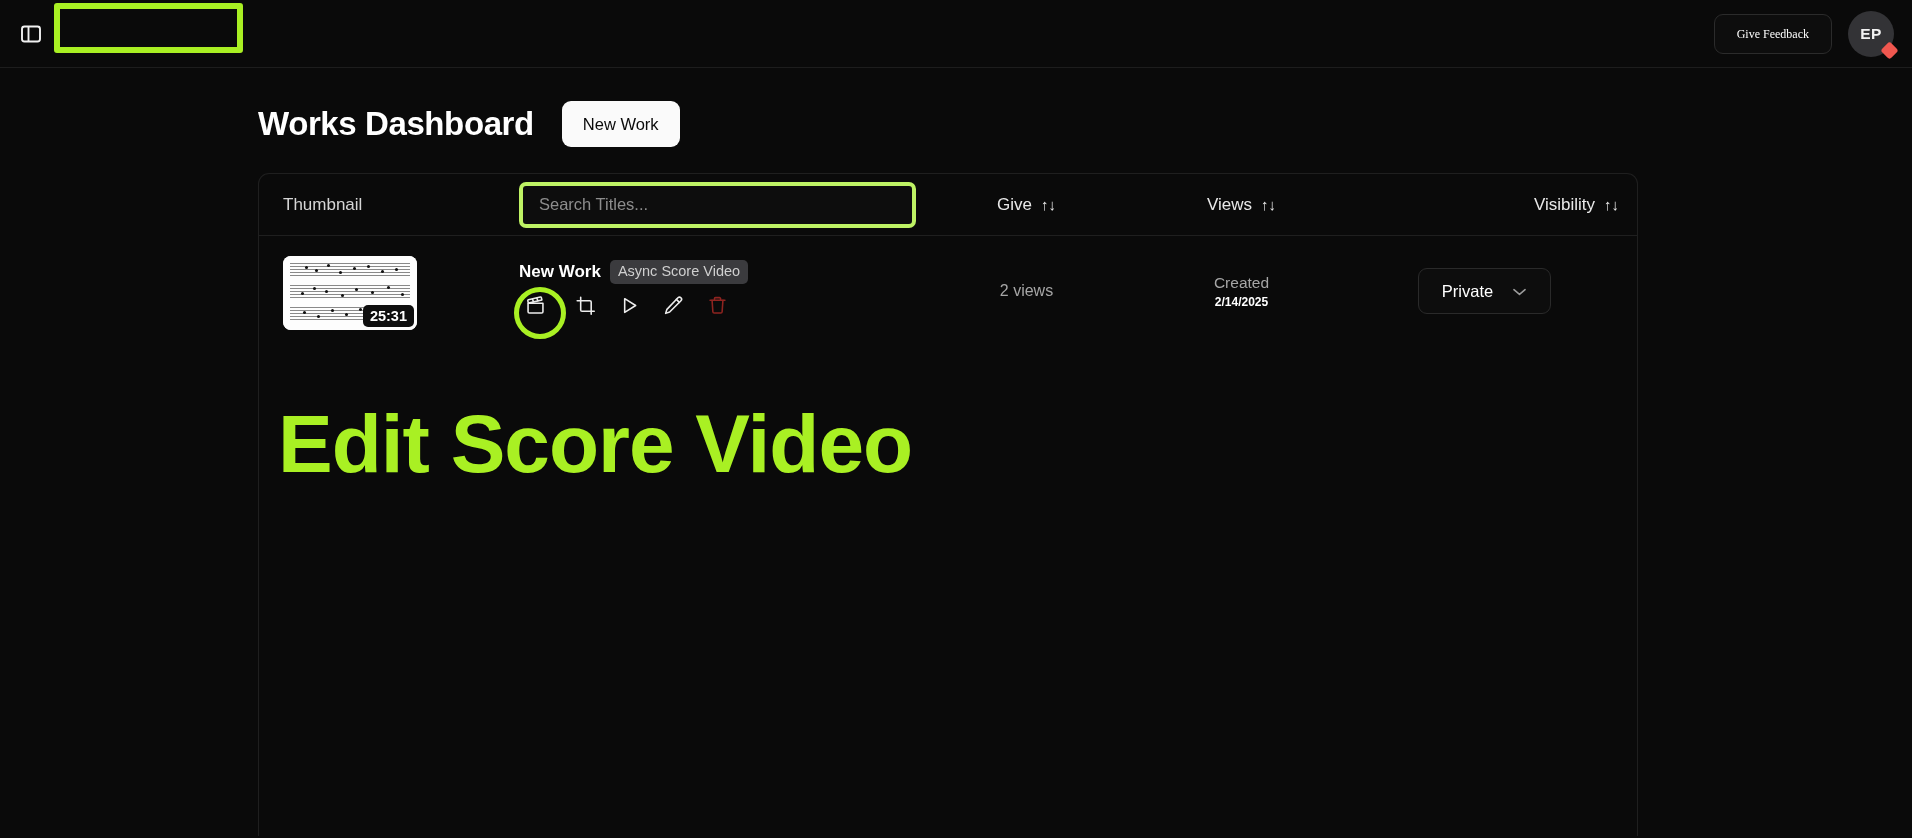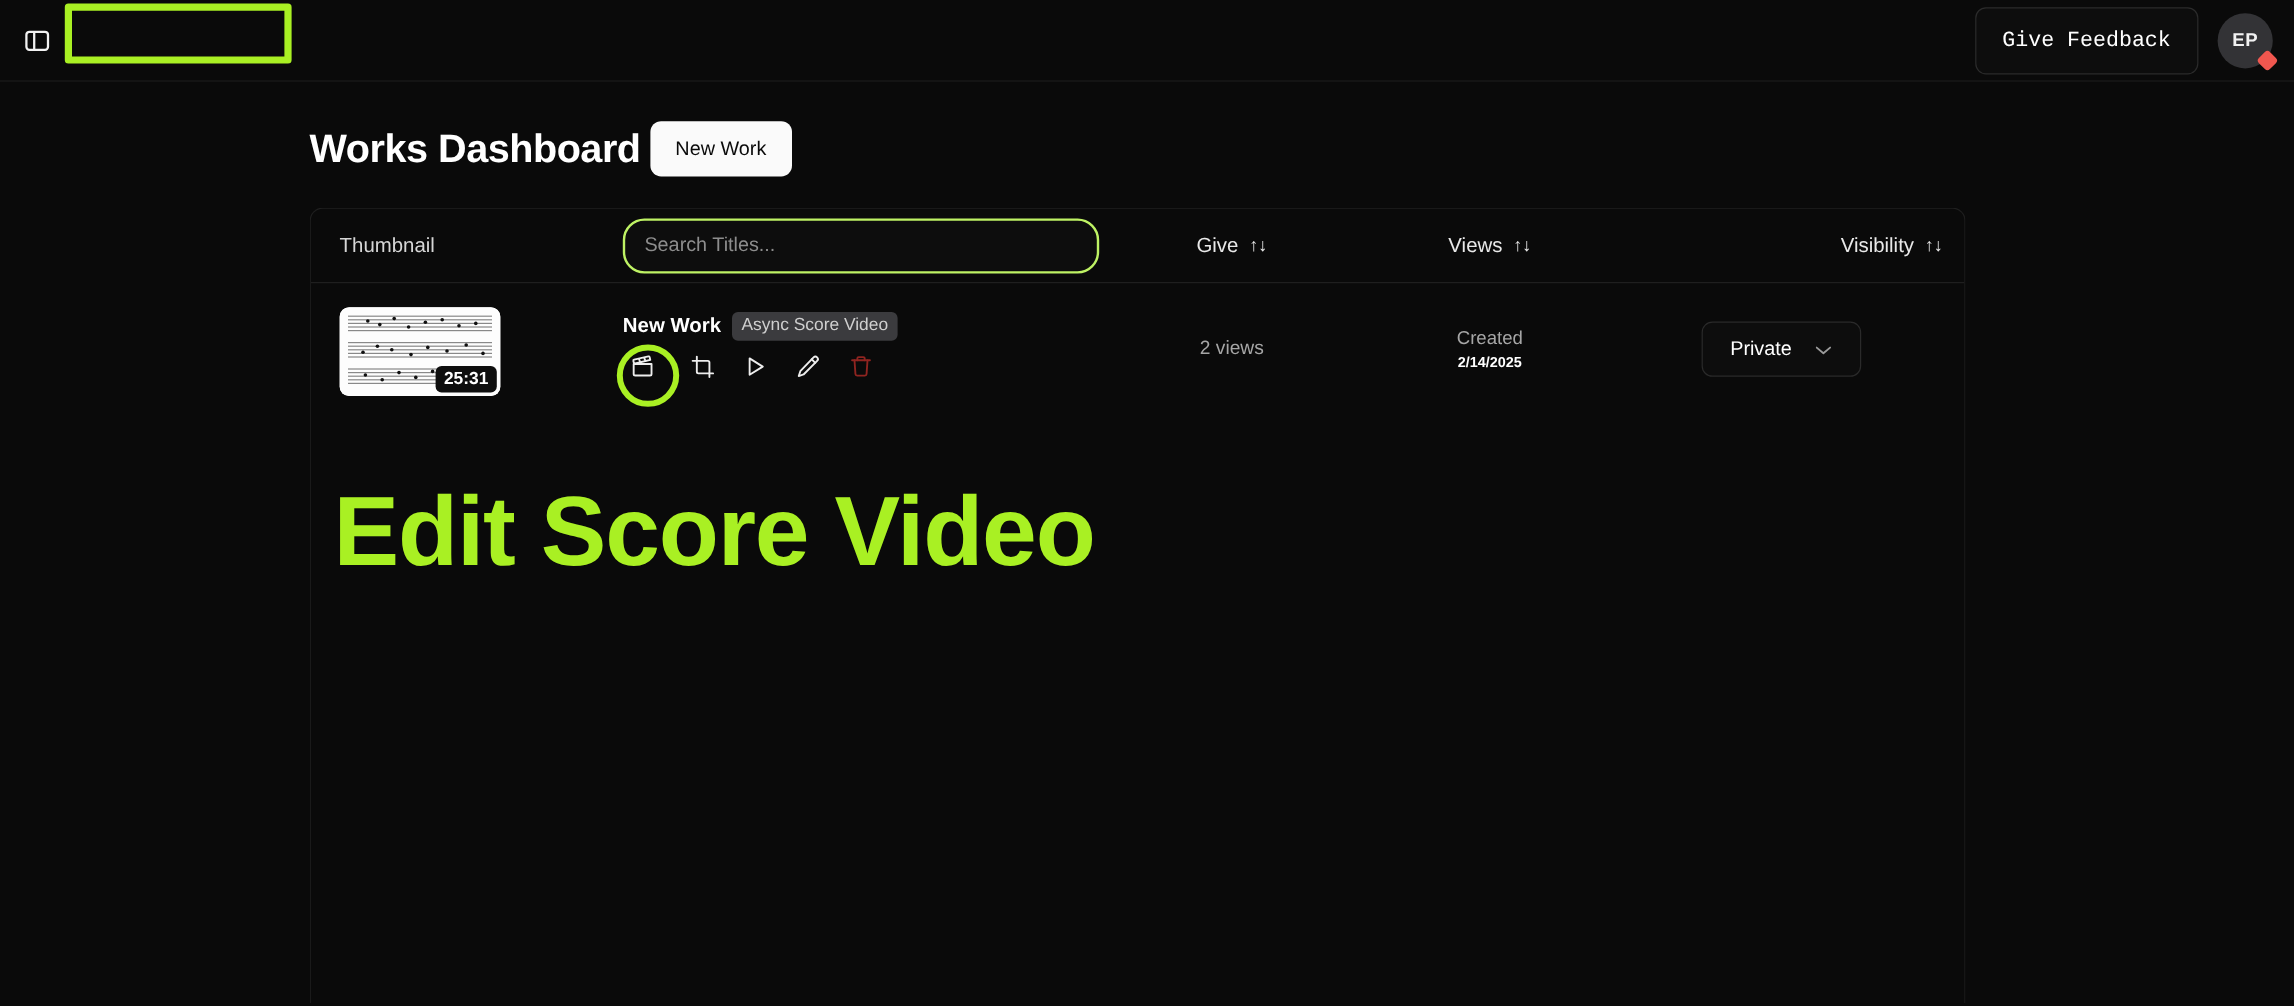--- a/index.html
+++ b/index.html
@@ -67,28 +67,28 @@
     position: absolute;
     right: 18px;
     top: 0;
     height: 68px;
     display: flex;
     align-items: center;
     gap: 16px;
   }
 
   .feedback-btn {
-    height: 56px;
+    height: 40px;
     padding: 0 22px;
     background: #0d0d0d;
     border: 1px solid #2b2b2b;
     border-radius: 9px;
     color: #ffffff;
-    font-size: 18px;
-    font-family: Liberation Mono, monospace;
+    font-size: 12px;
+    font-family: Liberation Serif, serif;
     display: flex;
     align-items: center;
     cursor: pointer;
   }
 
   .avatar-wrap { position: relative; width: 46px; height: 46px; }
   .avatar {
     width: 46px;
     height: 46px;
     border-radius: 50%;
@@ -115,21 +115,21 @@
 
   
   .page {
     position: relative;
     padding: 0;
   }
 
   .title-row {
     display: flex;
     align-items: center;
-    gap: 8px;
+    gap: 28px;
     padding-left: 258px;
     padding-top: 33px;
   }
   .page-title {
     font-size: 33px;
     font-weight: 700;
     color: #ffffff;
     letter-spacing: -0.4px;
   }
   .new-work-btn {
@@ -181,22 +181,22 @@
     font-size: 15px;
     color: #e9e9e9;
     cursor: pointer;
     line-height: 1;
   }
 
   .search-input {
     width: 397px;
     height: 46px;
     background: #0d0d0d;
-    border: 2px solid #bef264;
-    border-radius: 18px;
+    border: 4px solid #bef264;
+    border-radius: 7px;
     color: #737373;
     font-size: 16.5px;
     font-family: "Liberation Sans", sans-serif;
     padding: 0 16px;
     outline: none;
   }
   .search-input::placeholder { color: #8d8d8d; }
 
   .tbody { min-height: 600px; }
 

